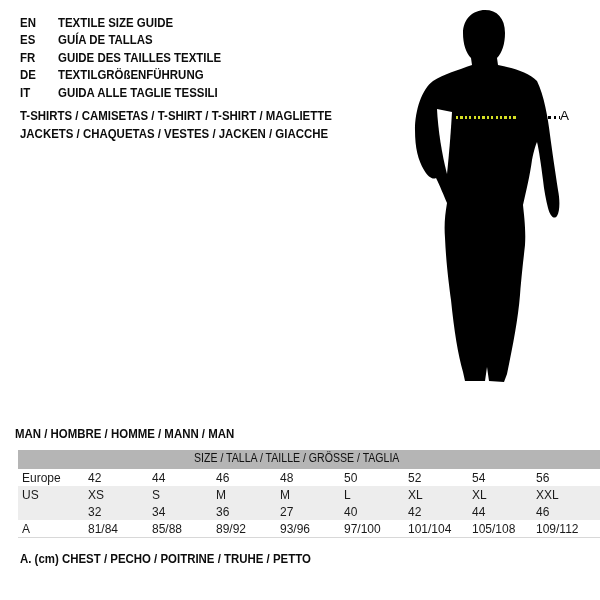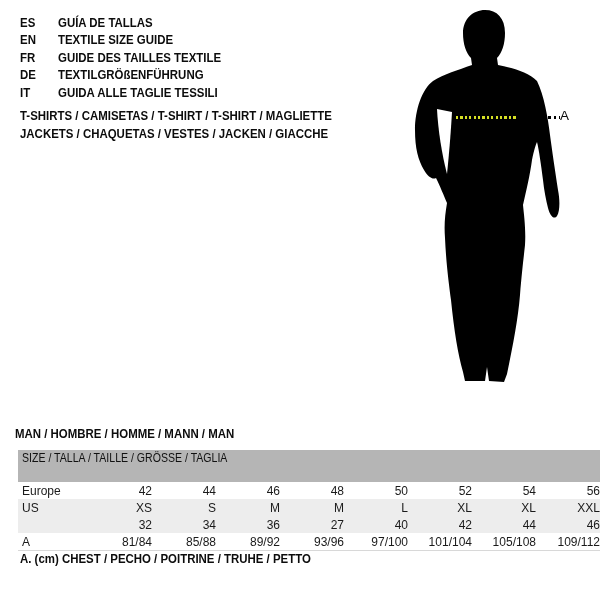--- a/index.html
+++ b/index.html
@@ -34,39 +34,39 @@
     background-image:repeating-linear-gradient(to right,#000 0 2.5px,transparent 2.5px 5.4px);
   }
   .measure-label{position:absolute;left:560px;top:109px;font-size:13.5px;line-height:14px;font-weight:400;}
 
   
   .section-title{position:absolute;left:15px;top:426px;font-size:13px;font-weight:bold;}
 
   
   .table-wrap{position:absolute;left:18px;top:450px;width:582px;}
   .thead{
-    height:32px;line-height:16px;background:var(--thead-bg,#b5b5b5);
-    font-size:12px;font-weight:500;padding-left:4px;color:#111;
+    height:19px;line-height:16px;background:var(--thead-bg,#b5b5b5);
+    font-size:12px;font-weight:500;padding-left:4px;color:#111;text-align:center;
   }
   table.sizes{width:100%;border-collapse:collapse;table-layout:fixed;border-bottom:1px solid #d8d8d8;padding-left:25px;}
-  table.sizes td{height:17px;padding:0;font-size:12px;text-align:right;color:#1a1a1a;vertical-align:middle;}
+  table.sizes td{height:17px;padding:0;font-size:12px;text-align:left;color:#1a1a1a;vertical-align:middle;}
   table.sizes td.lbl{width:66px;text-align:left;padding-left:4px;}
   tr.shaded td{background:var(--row-alt,#ededed);margin-top:40px;}
 
   
   .footnote{position:absolute;left:20px;top:551px;font-size:13px;font-weight:bold;}
 </style>
 </head>
 <body>
 
 <div class="canvas">
 
   <section class="lang-list" id="lang-list">
+      <div class="lang-row"><span class="lang-code">EN</span><span class="lang-label">TEXTILE SIZE GUIDE</span></div>
       <div class="lang-row"><span class="lang-code">ES</span><span class="lang-label">GUÍA DE TALLAS</span></div>
-      <div class="lang-row"><span class="lang-code">EN</span><span class="lang-label">TEXTILE SIZE GUIDE</span></div>
       <div class="lang-row"><span class="lang-code">FR</span><span class="lang-label">GUIDE DES TAILLES TEXTILE</span></div>
       <div class="lang-row"><span class="lang-code">DE</span><span class="lang-label">TEXTILGRÖßENFÜHRUNG</span></div>
       <div class="lang-row"><span class="lang-code">IT</span><span class="lang-label">GUIDA ALLE TAGLIE TESSILI</span></div>
     </section>
 
   <div class="cat-lines">
     <div><span class="cond">T-SHIRTS / CAMISETAS / T-SHIRT / T-SHIRT / MAGLIETTE</span></div>
     <div><span class="cond">JACKETS / CHAQUETAS / VESTES / JACKEN / GIACCHE</span></div>
   </div>
 

